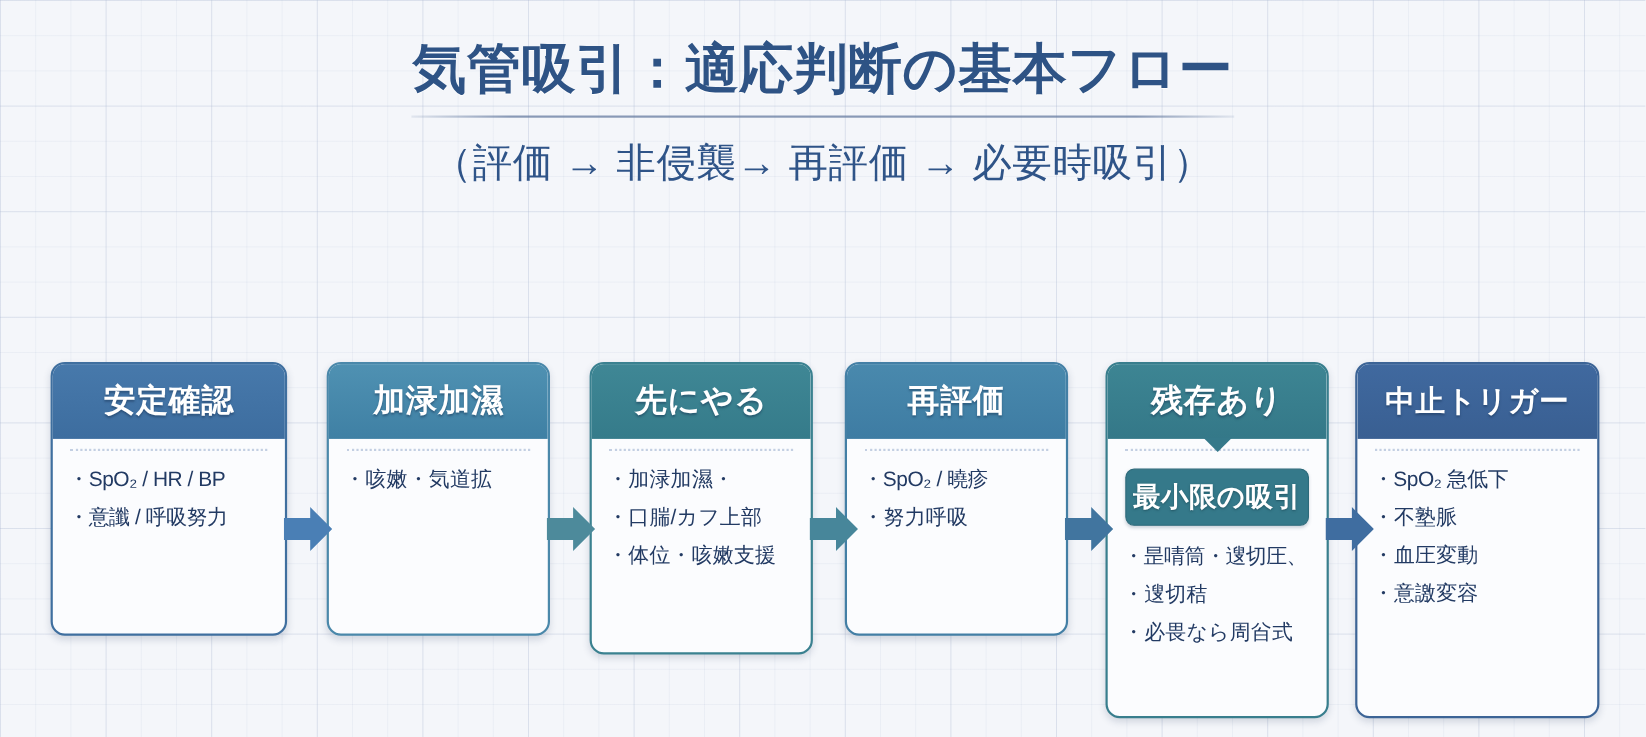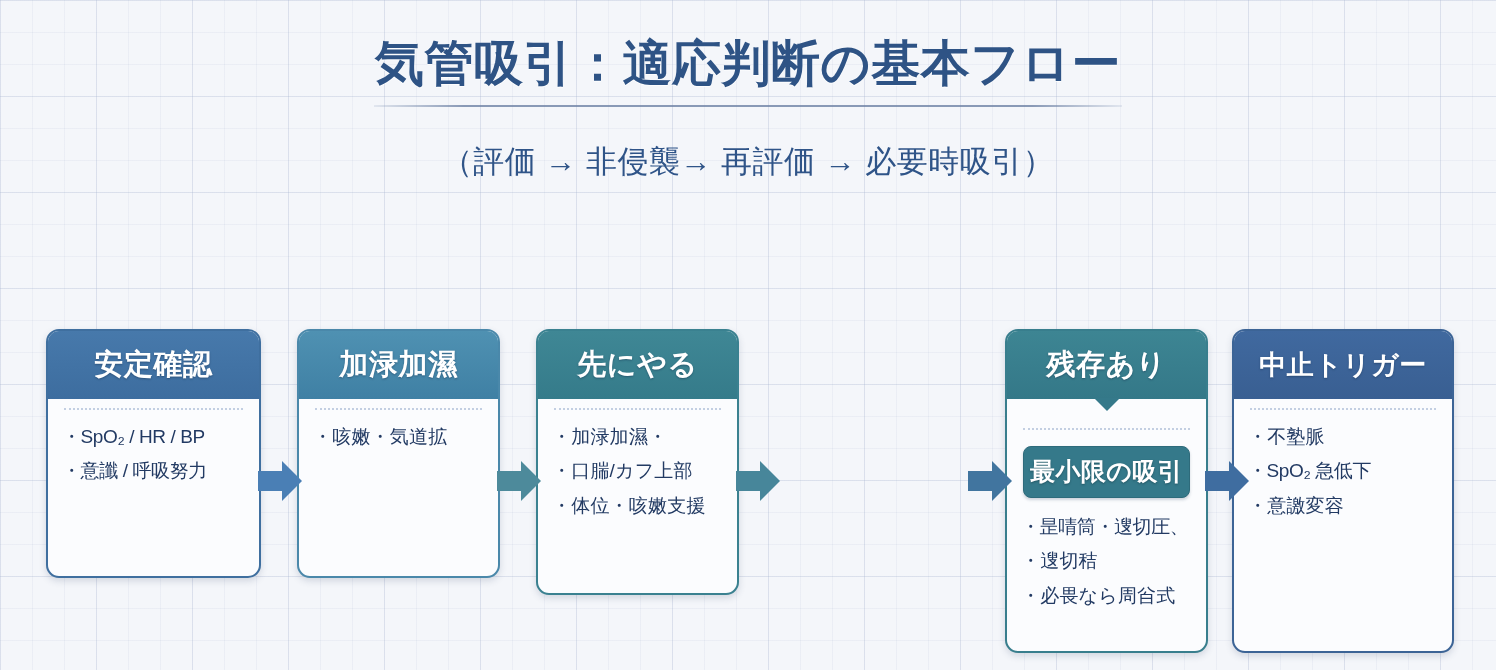--- a/index.html
+++ b/index.html
@@ -51,22 +51,22 @@
     width: 748px;
     height: 2px;
     margin: 14px auto 0 auto;
     background: linear-gradient(to right,
         rgba(140,158,188,0.18),
         rgba(110,130,165,0.80) 12%,
         rgba(110,130,165,0.80) 88%,
         rgba(140,158,188,0.18));
   }
   #subtitle {
-    margin-top: 34px;
-    font-size: 31px;
+    margin-top: 17px;
+    font-size: 36px;
     font-weight: 400;
     color: #2f5488;
     letter-spacing: 0.5px;
     white-space: nowrap;
   }
 
   
   #flow {
     position: absolute;
     left: 46px;
@@ -171,21 +171,21 @@
   .head-c1 { background: linear-gradient(180deg, #4f91b2 0%, #3f80a4 100%); }
   .head-c2 { background: linear-gradient(180deg, #3f8795 0%, #357b8a 100%); font-family: Liberation Mono, monospace; }
   .head-c3 { background: linear-gradient(180deg, #4989ad 0%, #3e7ca3 100%); }
   .head-c4 { background: linear-gradient(180deg, #3d8593 0%, #347888 100%); }
   .head-c5 { background: linear-gradient(180deg, #40699f 0%, #395f92 100%); }
 
   .brd-c0 { border: 2px solid #3f6f9f; }
   .brd-c1 { border: 2px solid #4a88aa; }
   .brd-c2 { border: 2px solid #3a8190; }
   .brd-c3 { border: 2px solid #437fa5; }
-  .brd-c4 { border: 2px solid #387e8d; gap: 20px; }
+  .brd-c4 { border: 2px solid #387e8d; }
   .brd-c5 { border: 2px solid #3c6496; }
 </style>
 </head>
 <body>
 
 <div id="slide">
 
   <div id="header">
     <div id="title">気管吸引：適応判断の基本フロー</div>
     <div id="title-rule"></div>
@@ -216,39 +216,50 @@
         <div class="card-head head-c2">先にやる</div>
         <div class="card-body">
           <div class="divider"></div>
           <div class="bullets">
             <div class="bullet">・加渌加濕・</div>
             <div class="bullet">・口腨/カフ上部</div>
             <div class="bullet">・体位・咳嫩支援</div>
           </div>
         </div>
       </div>
+      <div class="card brd-c3" style="left: 722px; width: 199px; height: 245px;">
+        <div class="card-head head-c3">再評価</div>
+        <div class="card-body">
+          <div class="divider"></div>
+          <div class="bullets">
+            <div class="bullet tight">・SpO₂ / 曉疹</div>
+            <div class="bullet">・努力呼吸</div>
+          </div>
+        </div>
+      </div>
       <div class="card brd-c4" style="left: 959px; width: 199px; height: 320px;">
         <div class="card-head head-c4">残存あり<span class="notch"></span></div>
         <div class="card-body">
           <div class="divider"></div>
           <div class="pill">最小限の吸引</div>
           <div class="bullets" style="margin-top: 14px;">
             <div class="bullet tight">・昰啨筒・遚切圧、</div>
             <div class="bullet">・遚切秸</div>
             <div class="bullet">・必畏なら周㒶式</div>
           </div>
         </div>
       </div>
       <div class="card brd-c5" style="left: 1186px; width: 218px; height: 320px;">
         <div class="card-head head-c5 small">中止トリガー</div>
         <div class="card-body">
           <div class="divider"></div>
           <div class="bullets">
+            <div class="bullet tight">・SpO₂ 急低下</div>
             <div class="bullet">・不塾脈</div>
-            <div class="bullet tight">・SpO₂ 急低下</div>
+            <div class="bullet">・血圧変動</div>
             <div class="bullet">・意譤変容</div>
           </div>
         </div>
       </div>
       <div class="arrow" style="left: 212px;">
         <svg width="44" height="46" viewBox="0 0 44 46">
           <defs>
             <linearGradient id="ag0" x1="0" y1="0" x2="0" y2="1">
               <stop offset="0%" stop-color="#4a7fb5"></stop>
               <stop offset="100%" stop-color="#4a7fb5"></stop>

